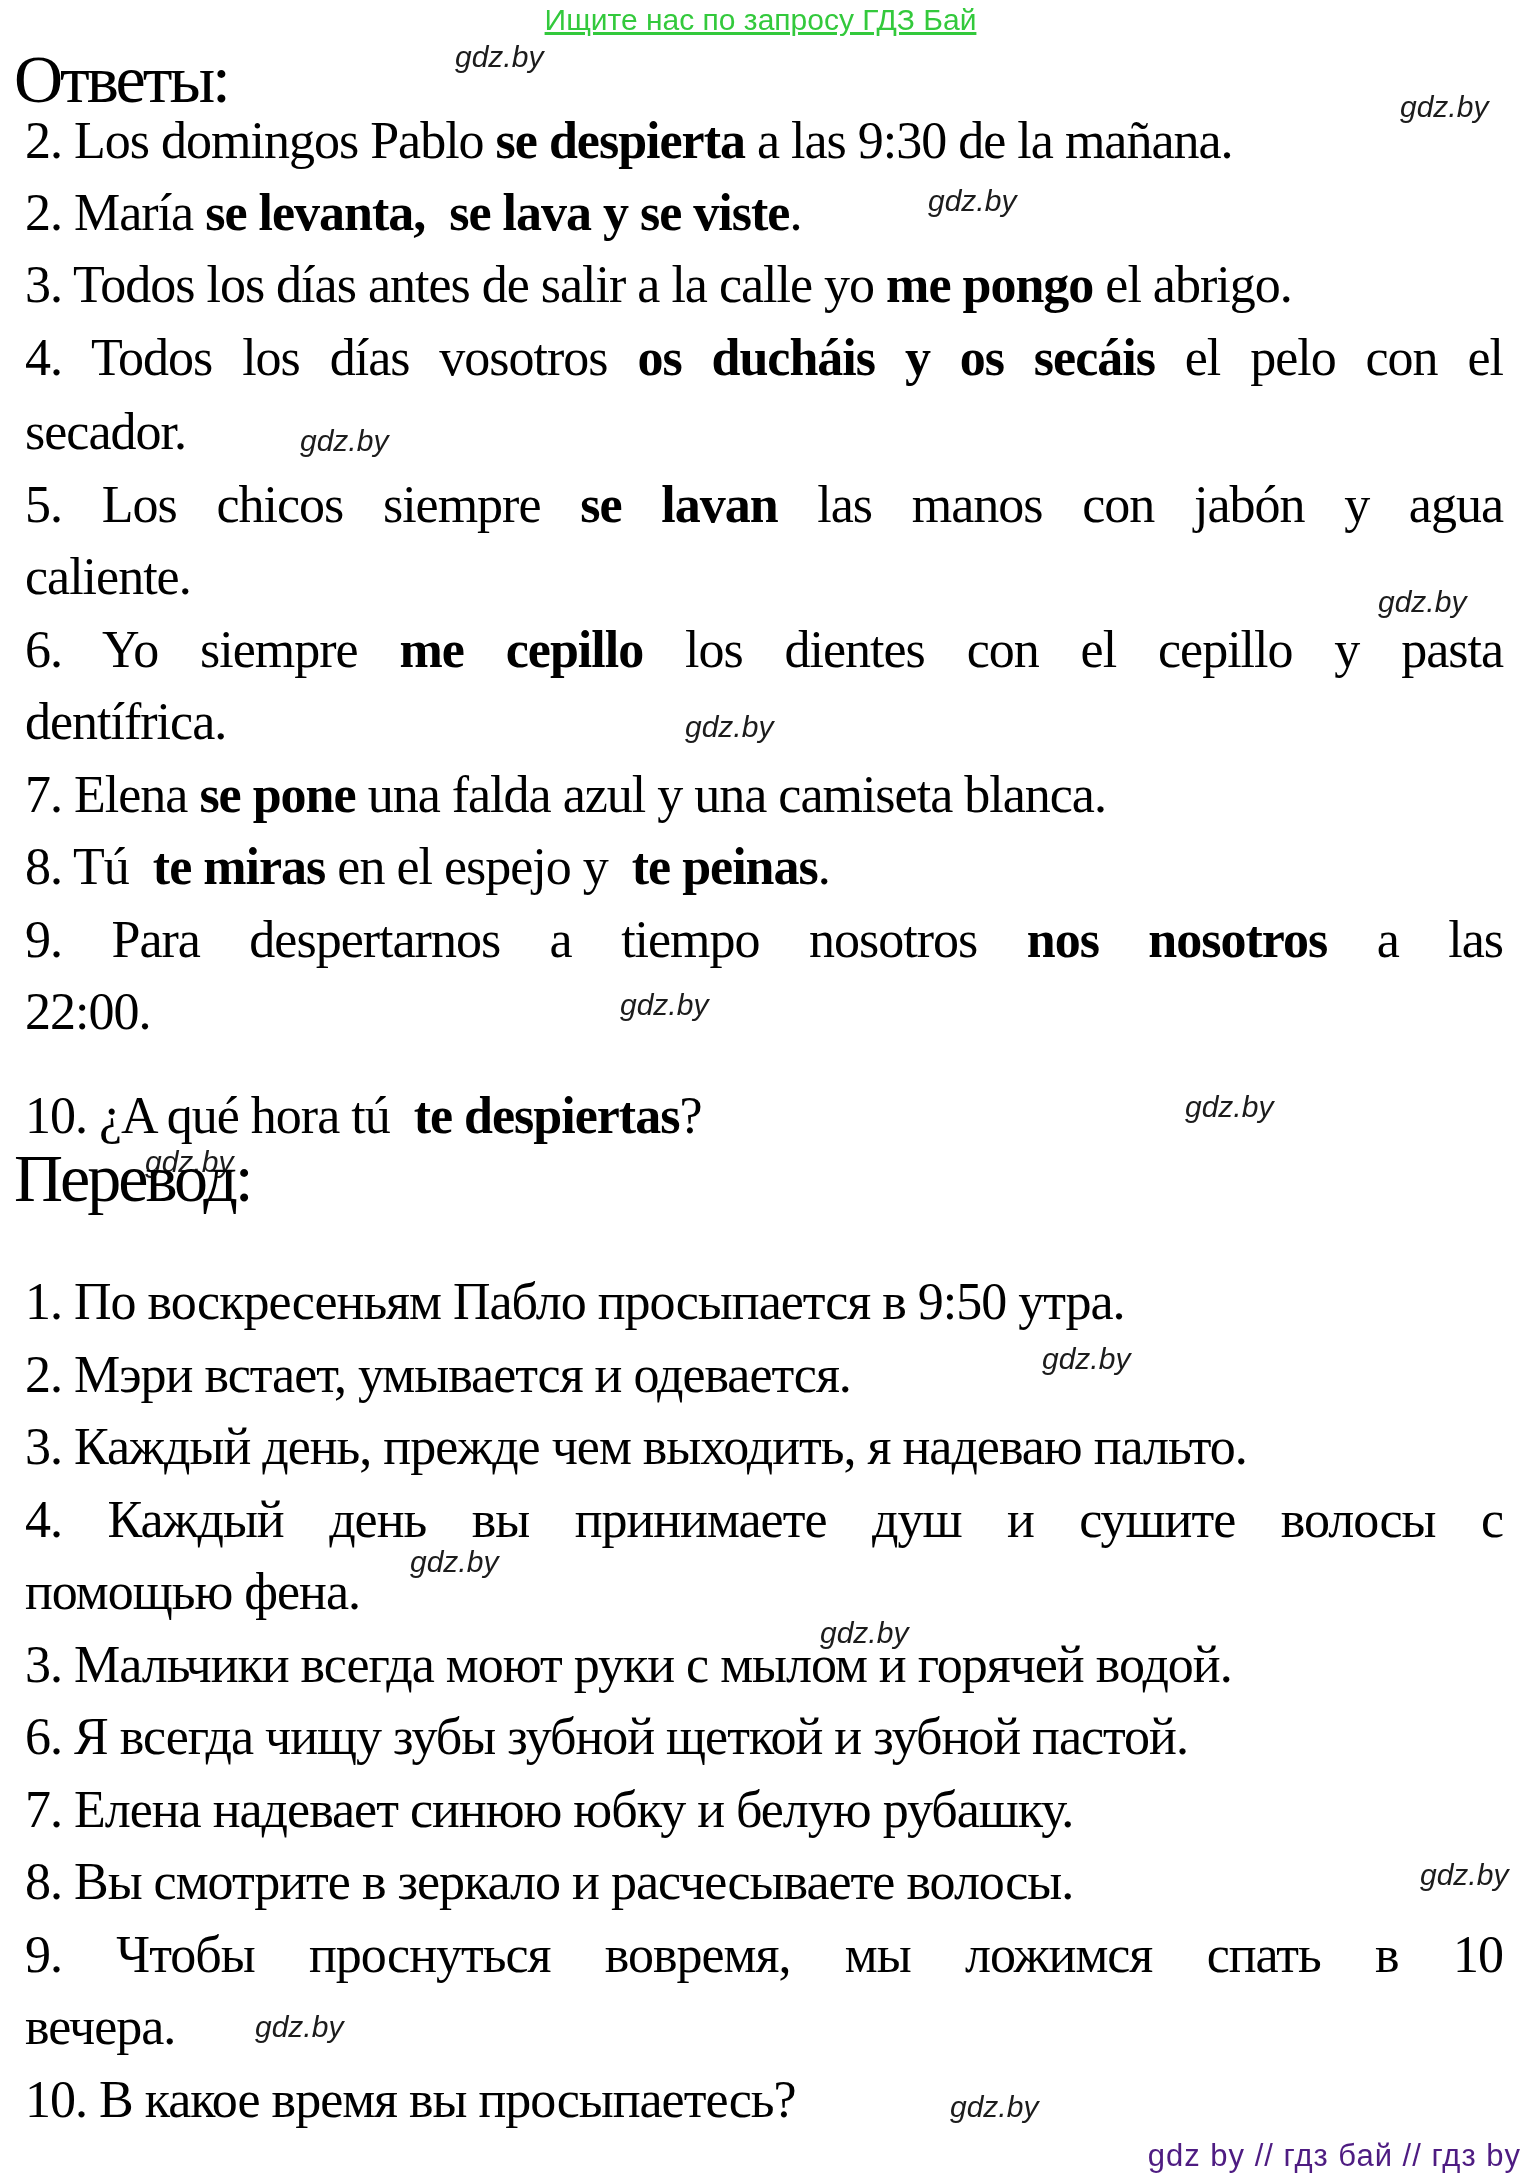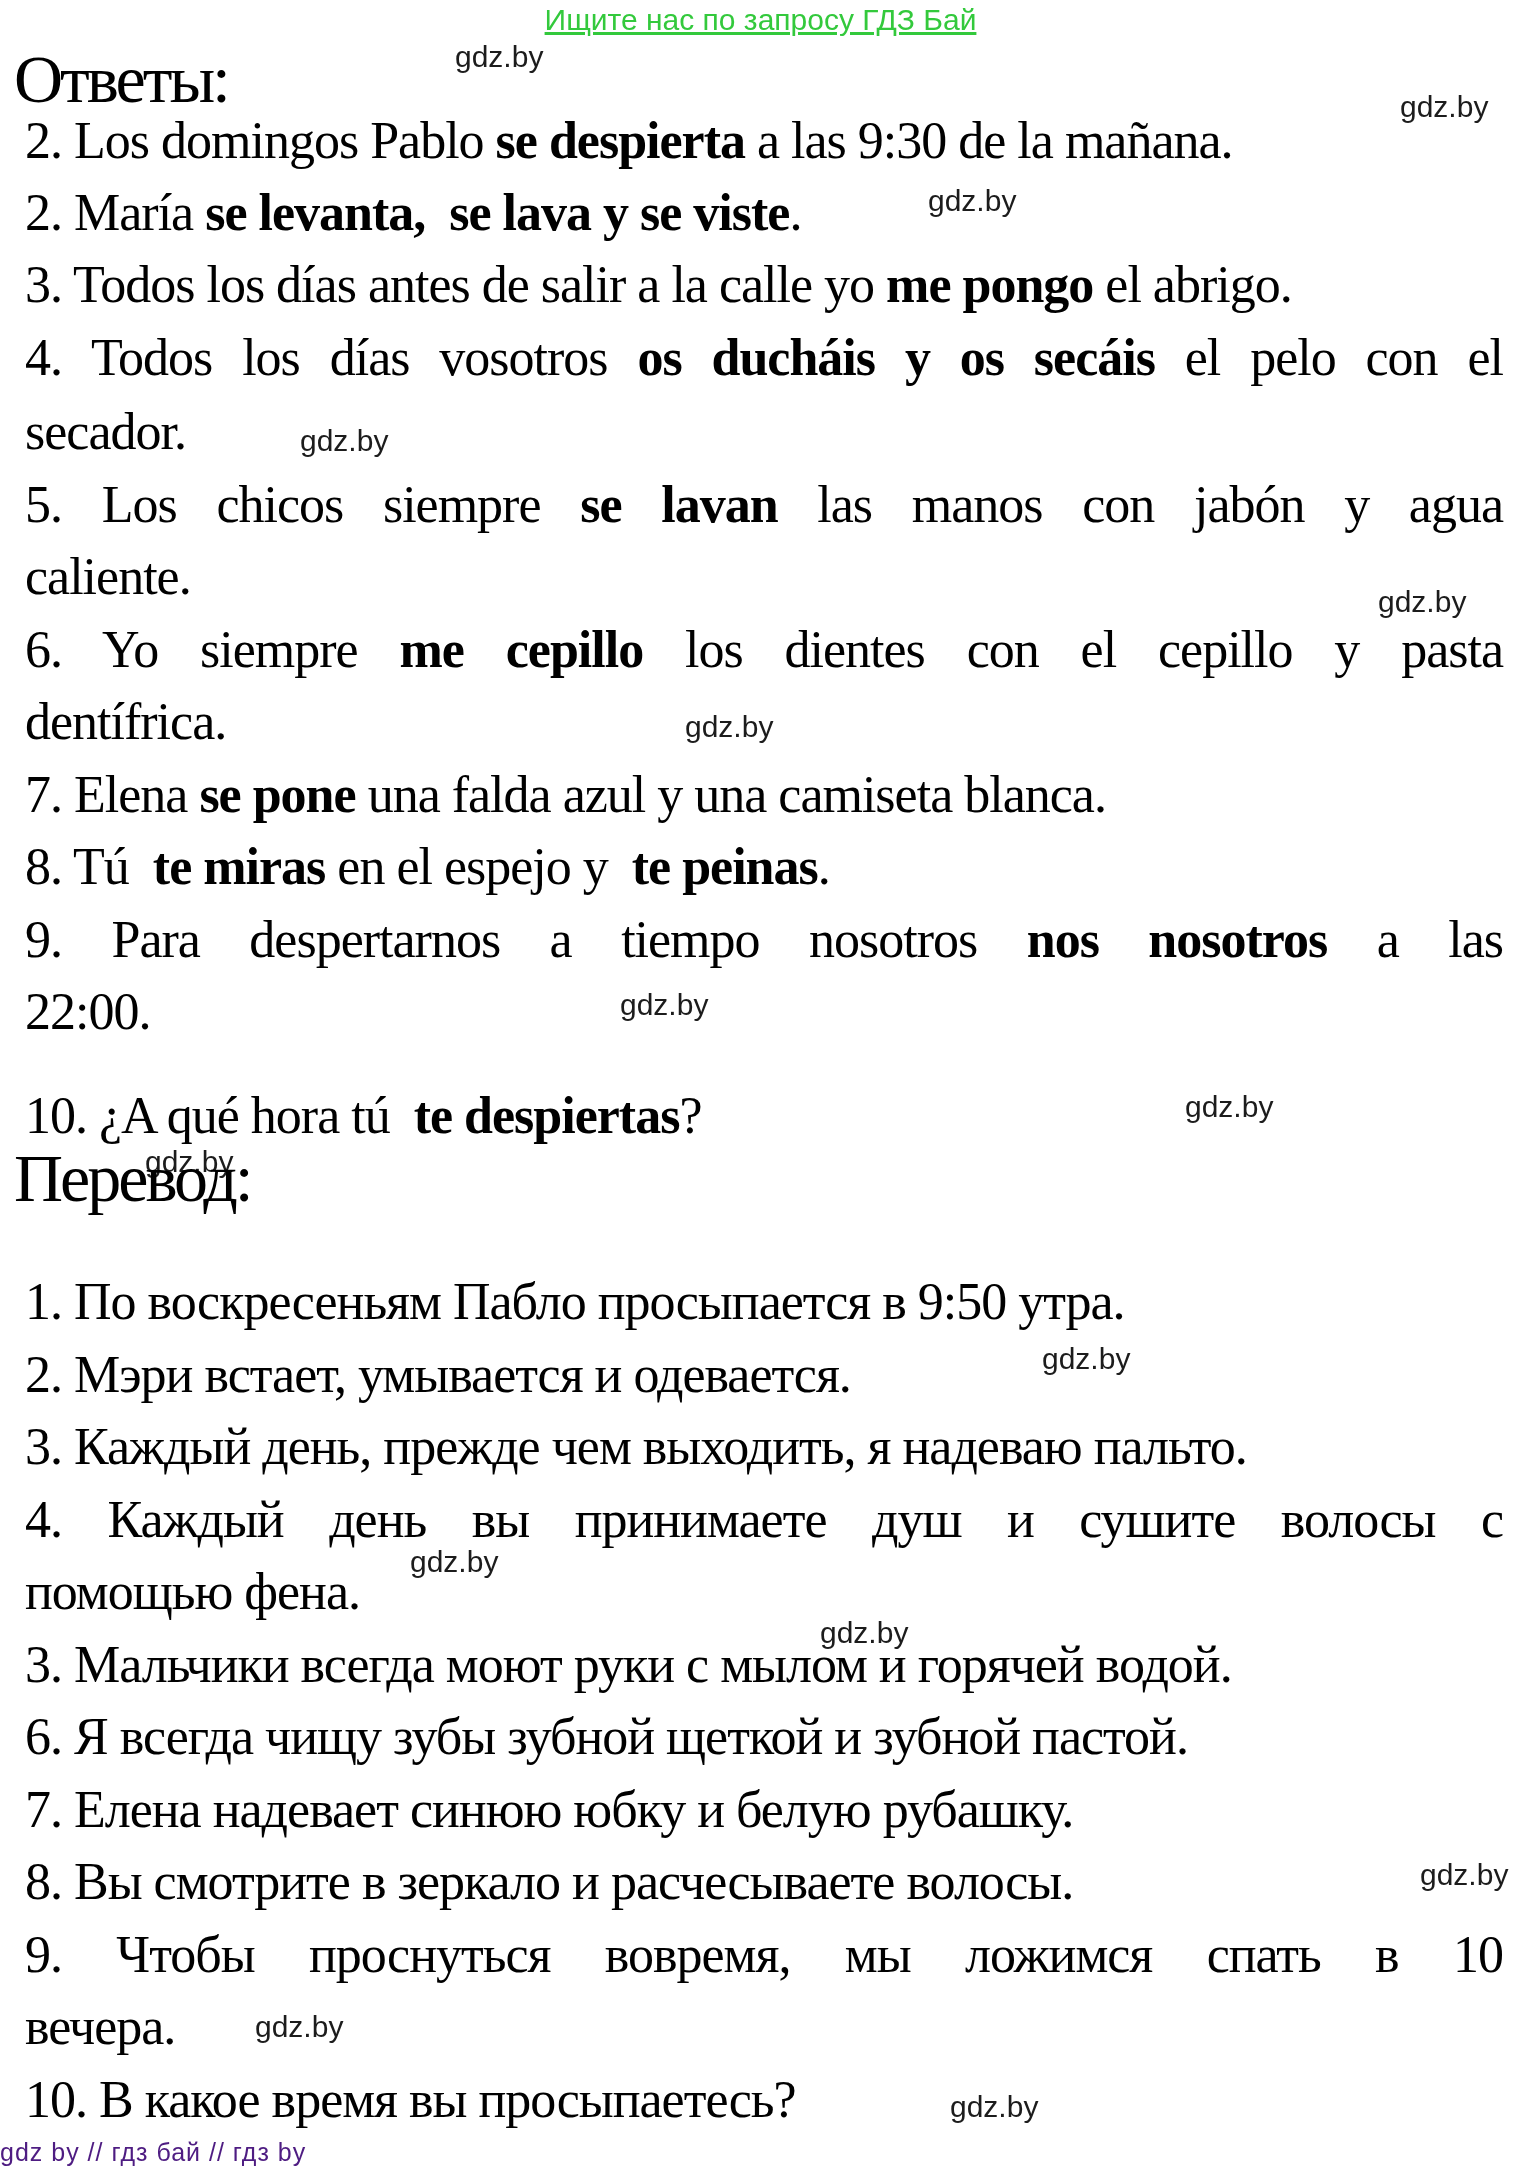--- a/index.html
+++ b/index.html
@@ -34,36 +34,37 @@
     line-height: 1.1;
     letter-spacing: -3px;
   }
   .wm {
     position: absolute;
     font-family: "Liberation Sans", sans-serif;
     font-size: 30px;
     color: #1c1c1c;
     letter-spacing: 0;
     white-space: pre;
+    font-style: italic;
   }
   .promo {
     position: absolute;
     top: 3px; left: 0; width: 100%;
     text-align: center;
     font-family: "Liberation Sans", sans-serif;
     font-size: 30px;
     color: #33c93c;
     text-decoration: underline;
   }
   .footer {
     position: absolute;
     top: 2138px; left: 0; width: 100%;
-    text-align: left;
+    text-align: right;
     font-family: "Liberation Sans", sans-serif;
-    font-size: 25px;
+    font-size: 31px;
     letter-spacing: 1px;
     color: #4e1c82;
   }
 </style>
 </head>
 <body>
 
 <div class="promo">Ищите нас по запросу ГДЗ Бай</div>
 
 <span class="wm" style="left:455px;  top:40px">gdz.by</span>

